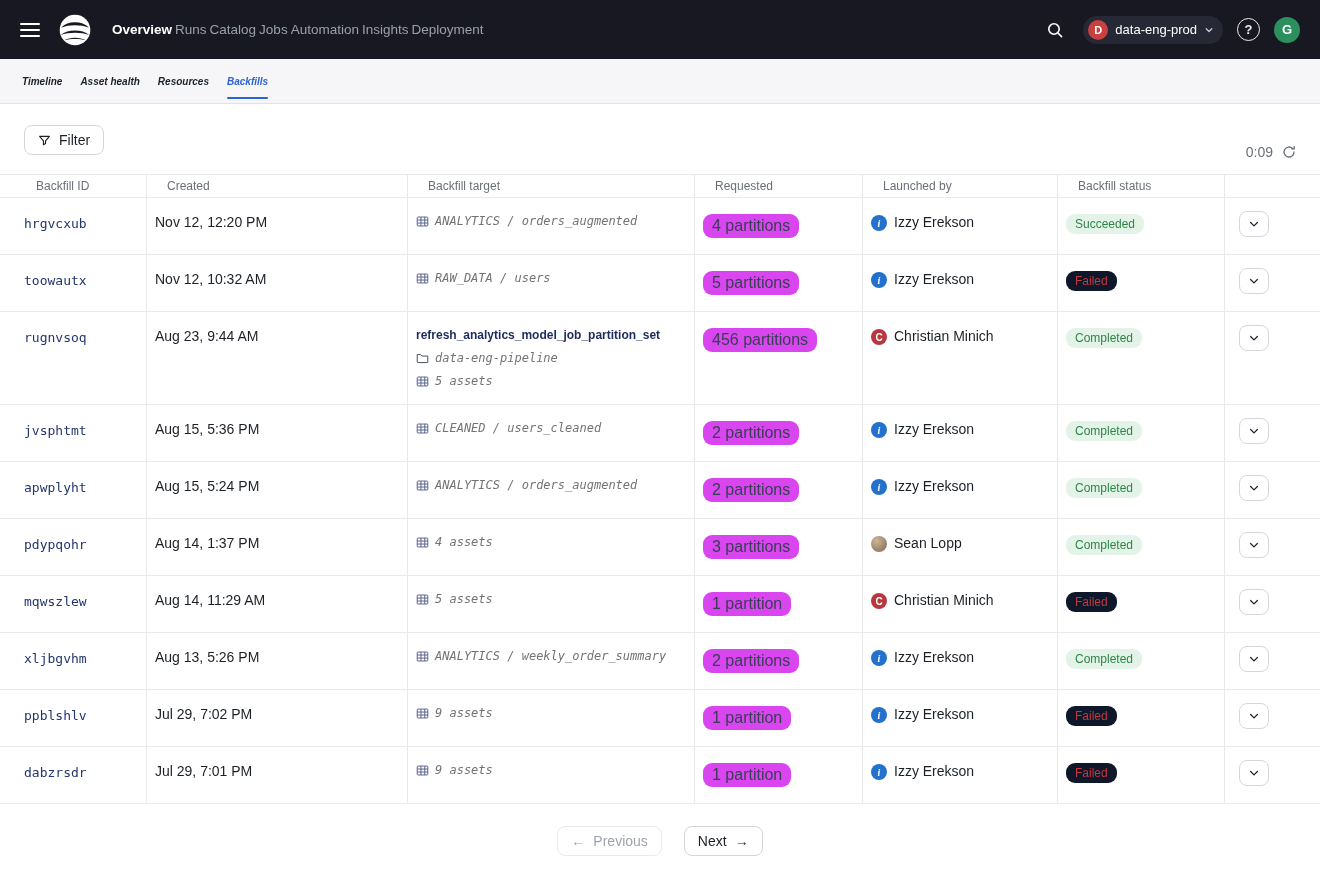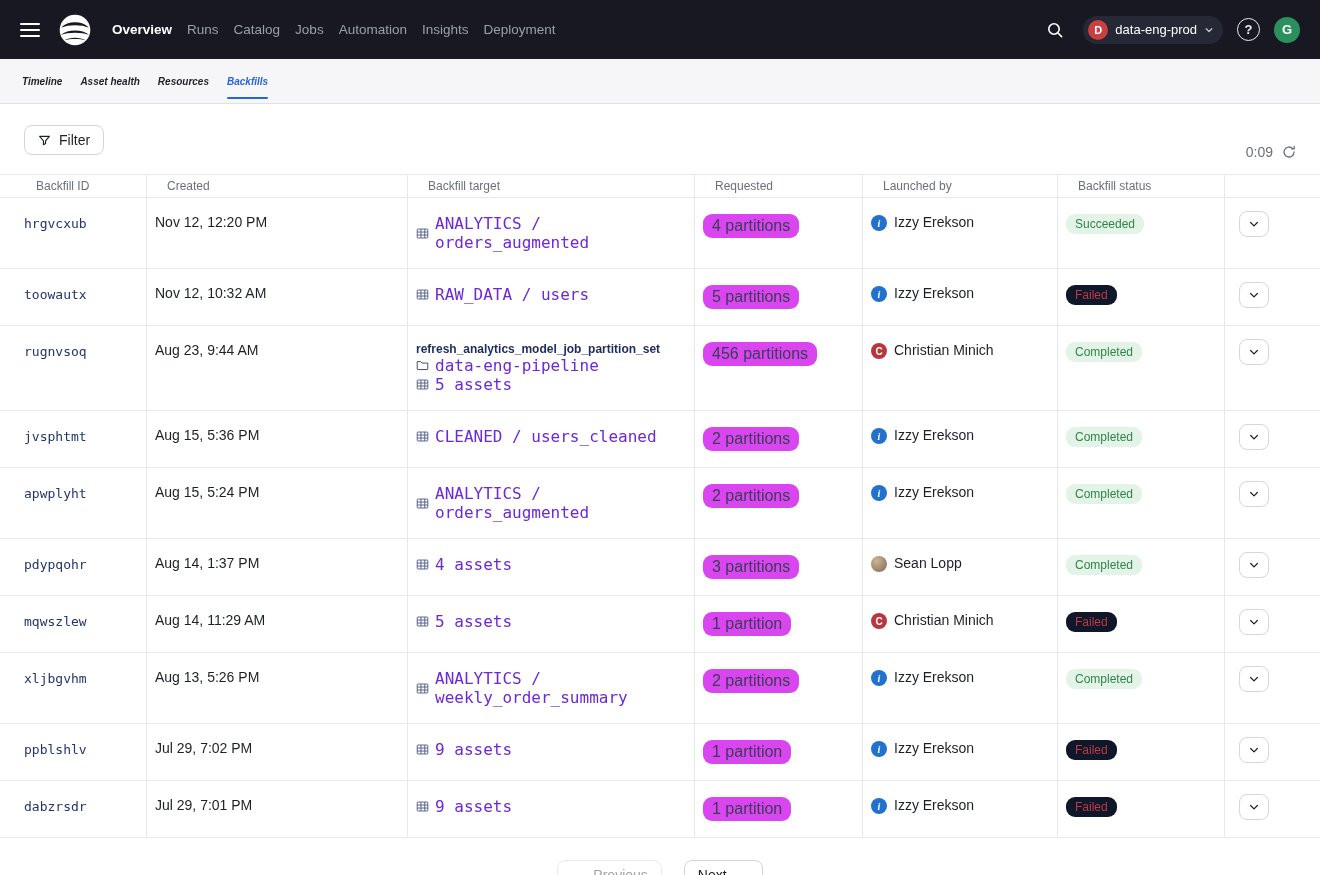--- a/index.html
+++ b/index.html
@@ -6,21 +6,21 @@
   html,body { width: 1320px; height: 875px; background: #fff;
     font-family: "Liberation Sans", sans-serif; color: #1c2127; overflow: hidden; }
   a { text-decoration: none; cursor: pointer; }
 
   
   .topnav { height: 59px; background: #171821; display: flex; align-items: center;
     padding: 0 20px; }
   .hamburger { width: 20px; display: flex; flex-direction: column; gap: 4px; cursor: pointer; }
   .hamburger span { display:block; height: 2px; background: #fff; border-radius: 1px; }
   .logo { margin-left: 16px; width: 38px; height: 38px; display:flex; align-items:center; justify-content:center; }
-  .nav-items { display: flex; gap: 15px; margin-left: 18px; align-items: center; }
+  .nav-items { display: flex; gap: 3px; margin-left: 18px; align-items: center; }
   .nav-item { font-size: 13.5px; font-weight: 500; color: #9aa0a8; cursor: pointer; white-space: nowrap; }
   .nav-item.active { color: #fff; font-weight: 700; }
   .nav-right { margin-left: auto; display: flex; align-items: center; gap: 14px; }
   .search-btn { width: 28px; height: 28px; display:flex; align-items:center; justify-content:center;
     border-radius: 50%; cursor: pointer; }
   .deploy-pill { background: #262835; border-radius: 16px; padding: 4px 9px 4px 5px;
     display: flex; align-items: center; gap: 7px; cursor: pointer; }
   .deploy-initial { width: 20px; height: 20px; border-radius: 50%; background: #c8403f;
     color:#fff; font-size: 11px; font-weight: 700; display:flex; align-items:center; justify-content:center; }
   .deploy-name { color: #fff; font-size: 13px; font-weight: 500; }
@@ -59,23 +59,23 @@
   .th:first-child { padding-left: 24px; }
   .th:last-child { border-right: none; }
   .trow { border-bottom: 1px solid #e9e9ec; min-height: 52px; }
   .cell { padding: 16px 8px; border-right: 1px solid #e9e9ec; }
   .cell:first-child { padding-left: 24px; }
   .cell:last-child { border-right: none; padding-top: 13px; padding-left: 14px; }
   .id-link { font-family: "DejaVu Sans Mono", monospace; font-size: 13px; color: #23356d; }
   .job-link { display: block; font-size: 12px; font-weight: 700; color: #1d2c5e;
     white-space: nowrap; }
   .target-line { display: flex; align-items: center; gap: 6px; margin-top: 0; }
-  .target-line + .target-line, .job-link + .target-line { }
+  .target-line + .target-line, .job-link + .target-line { margin-top: 9px; }
   .t-icon { display: flex; }
-  .target-link { font-family: "DejaVu Sans Mono", monospace; font-size: 16px; color: #6d28d9; }
+  .target-link { font-family: "DejaVu Sans Mono", monospace; font-size: 12px; color: #737373; font-style: italic; }
   .cell-created { font-size: 14px; color: #1c2127; }
   .pill { display: inline-block; background: #d946ef; color: #383e55; font-size: 16px;
     padding: 3px 9px; border-radius: 9px; white-space: nowrap; }
   .cell-launched { display: flex; align-items: flex-start; gap: 7px; }
   .avatar { width: 16px; height: 16px; border-radius: 50%; flex: 0 0 16px;
     display: inline-flex; align-items: center; justify-content: center;
     color: #fff; font-size: 10px; font-weight: 700; margin-top: 1px; }
   .avatar-info { background: #2371cc; font-style: italic; font-family: "Liberation Serif", serif; }
   .avatar-letter-red { background: #b8373e; }
   .avatar-photo { background: radial-gradient(circle at 35% 30%, #cdb493, #7d6a55); }

